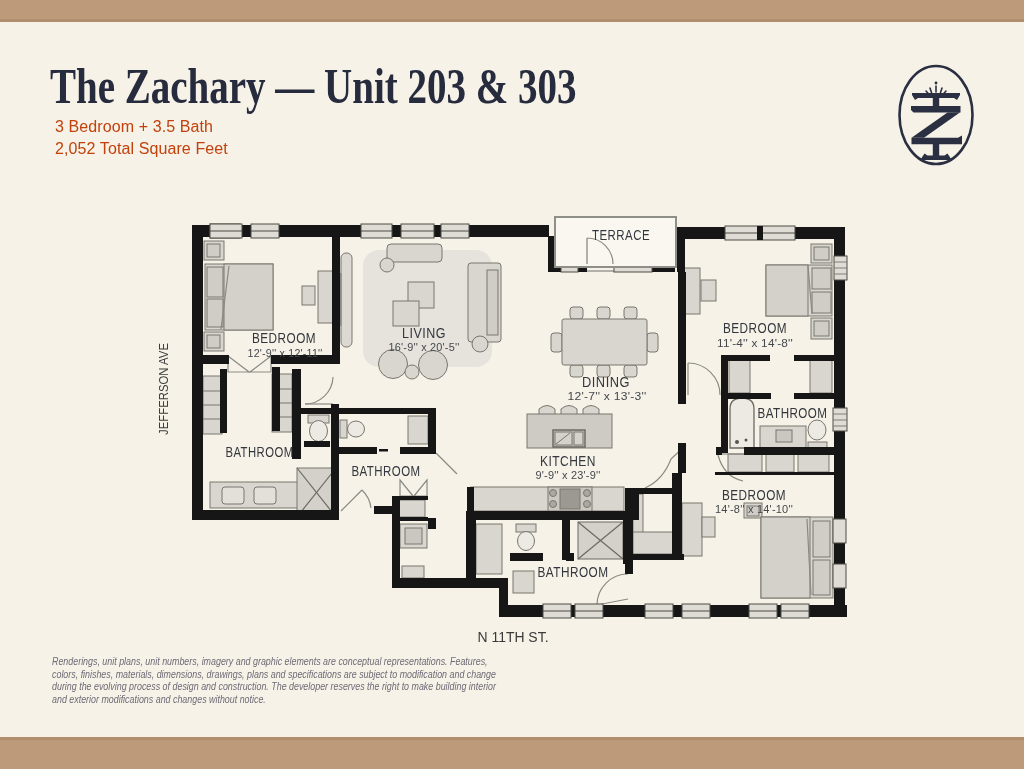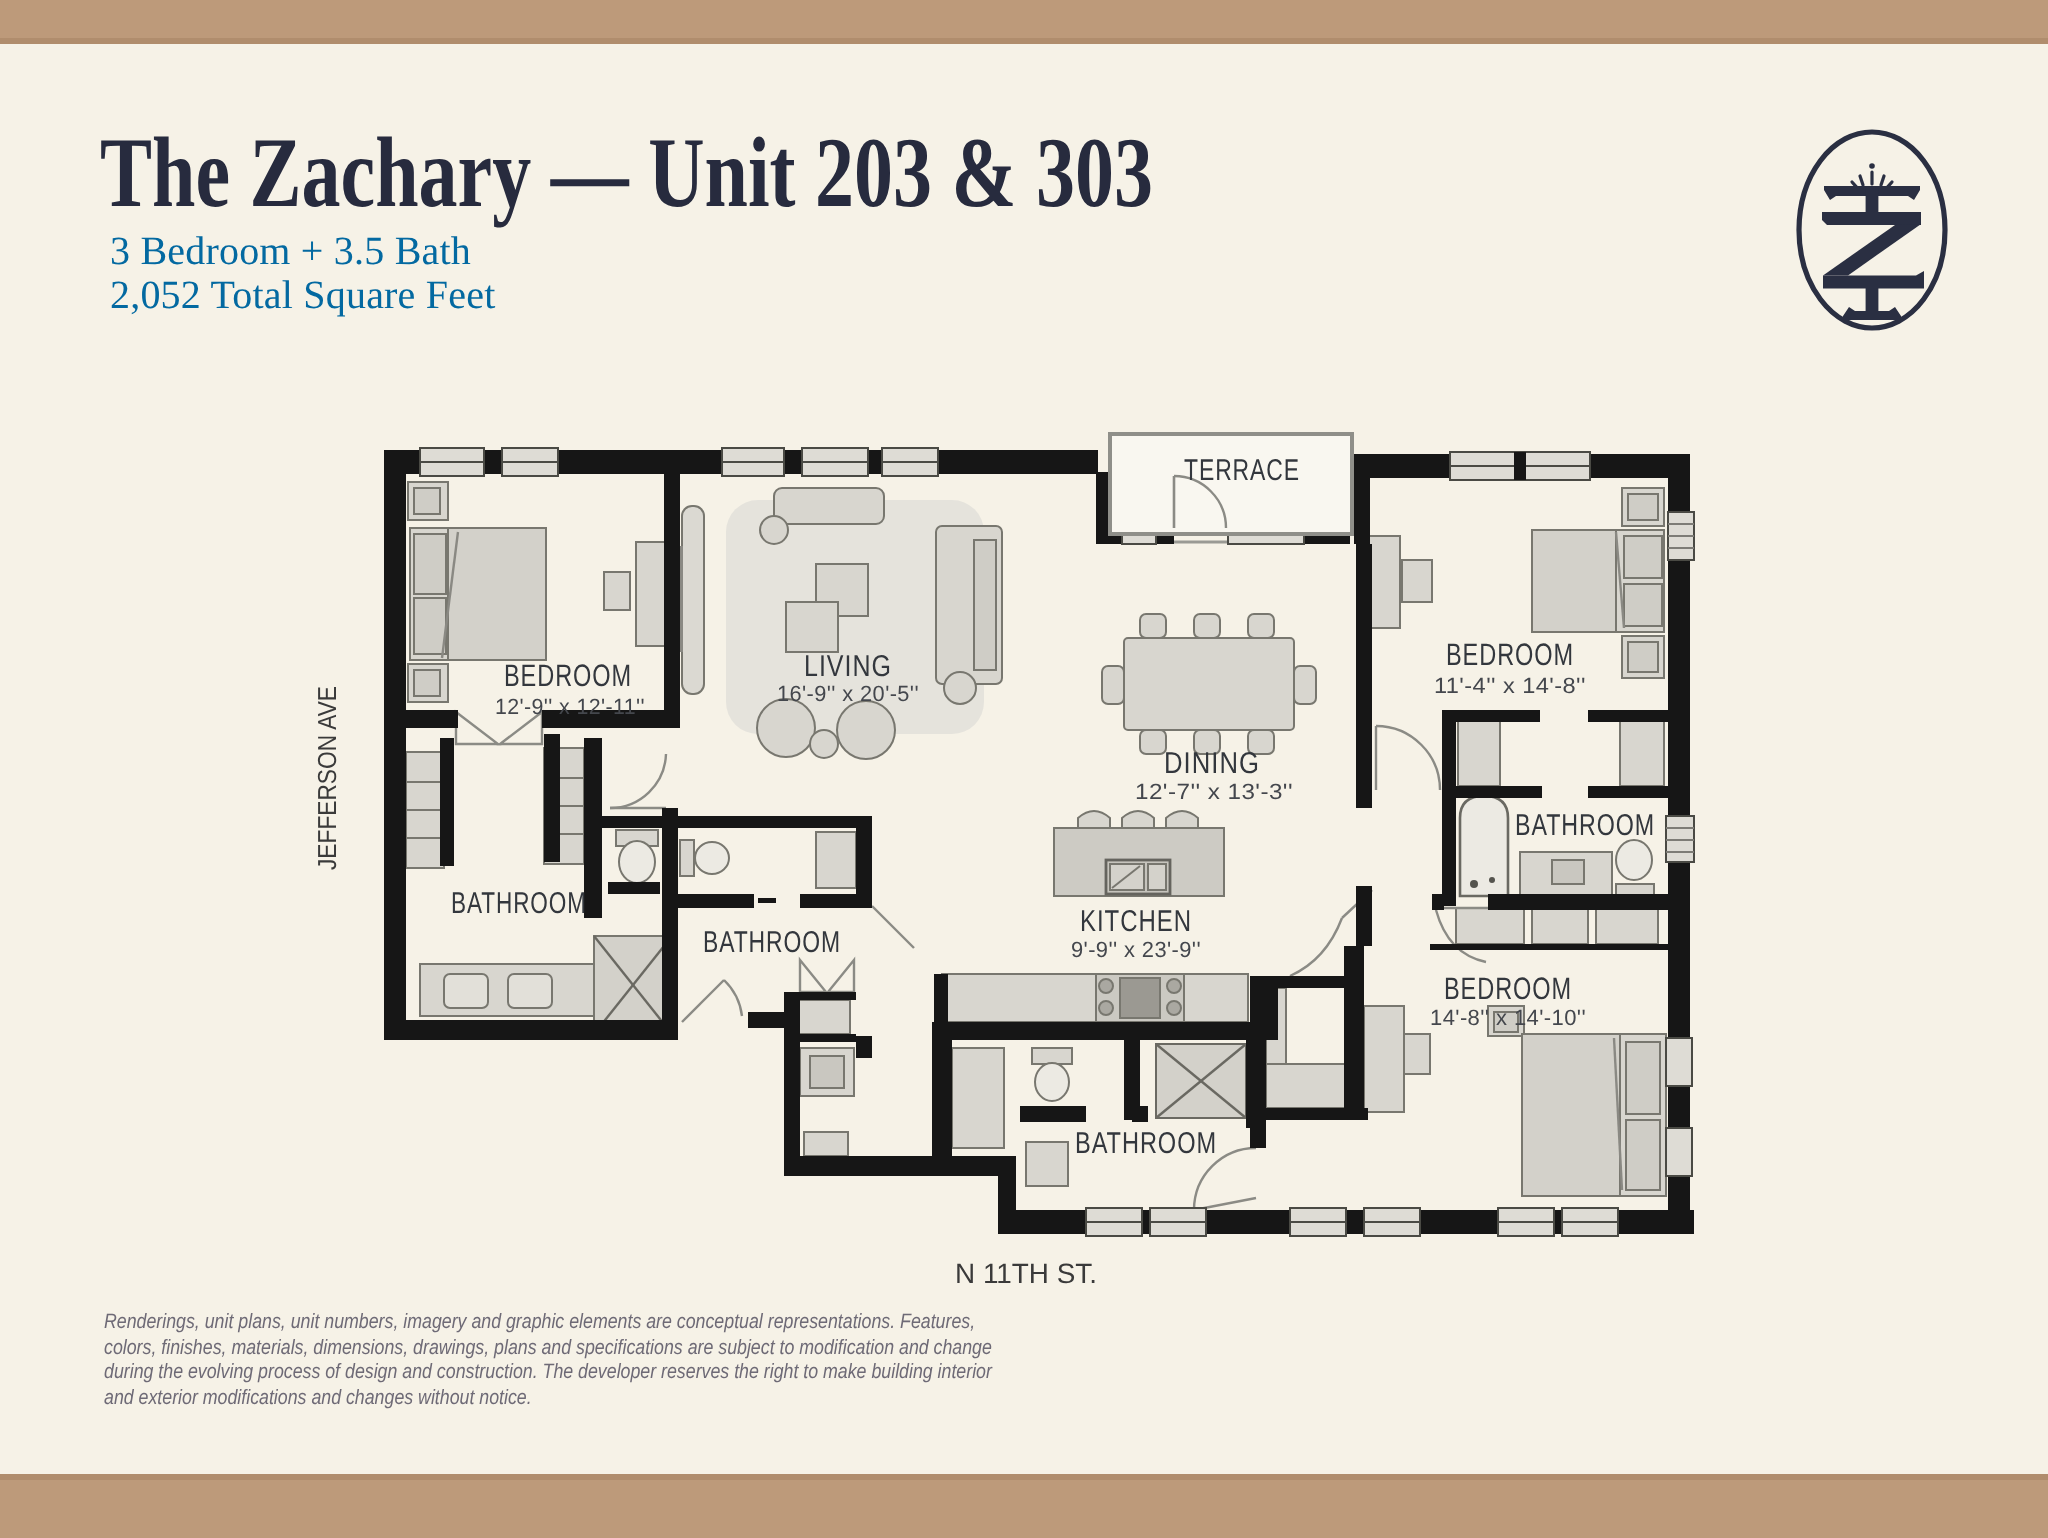--- a/index.html
+++ b/index.html
@@ -5,21 +5,21 @@
   html,body{margin:0;padding:0;}
   body{width:1024px;height:769px;background:#f6f2e7;overflow:hidden;position:relative;
        font-family:"Liberation Sans", sans-serif;}
   .topbar{position:absolute;left:0;top:0;width:1024px;height:22px;background:#bd9a7a;}
   .topbar:after{content:"";position:absolute;left:0;bottom:0;width:100%;height:3px;background:#b08d6d;}
   .botbar{position:absolute;left:0;top:737px;width:1024px;height:32px;background:#bd9a7a;}
   .botbar:before{content:"";position:absolute;left:0;top:0;width:100%;height:3px;background:#b08d6d;}
   .title{position:absolute;left:50px;top:57px;font-family:"Liberation Serif",serif;
          font-size:50px;font-weight:bold;color:#272b3e;letter-spacing:0px;white-space:nowrap;
          transform:scaleX(0.78);transform-origin:0 0;}
-  .sub{position:absolute;left:55px;top:116px;font-size:20px;color:#0369a1;line-height:21.5px;letter-spacing:0.1px;font-family:Liberation Serif, serif;}
+  .sub{position:absolute;left:55px;top:116px;font-size:16px;color:#c2410c;line-height:21.5px;letter-spacing:0.1px;}
   .disc{position:absolute;left:52px;top:656px;font-size:10.4px;font-style:italic;color:#6e6a76;
         line-height:12.6px;white-space:nowrap;transform:scaleX(0.855);transform-origin:0 0;}
   svg text{font-family:"Liberation Sans",sans-serif;}
   .room{fill:#33373d;letter-spacing:0.6px;}
   .dim{fill:#44474d;letter-spacing:0.2px;}
 </style>
 </head>
 <body>
 <div class="topbar"></div>
 <div class="botbar"></div>

